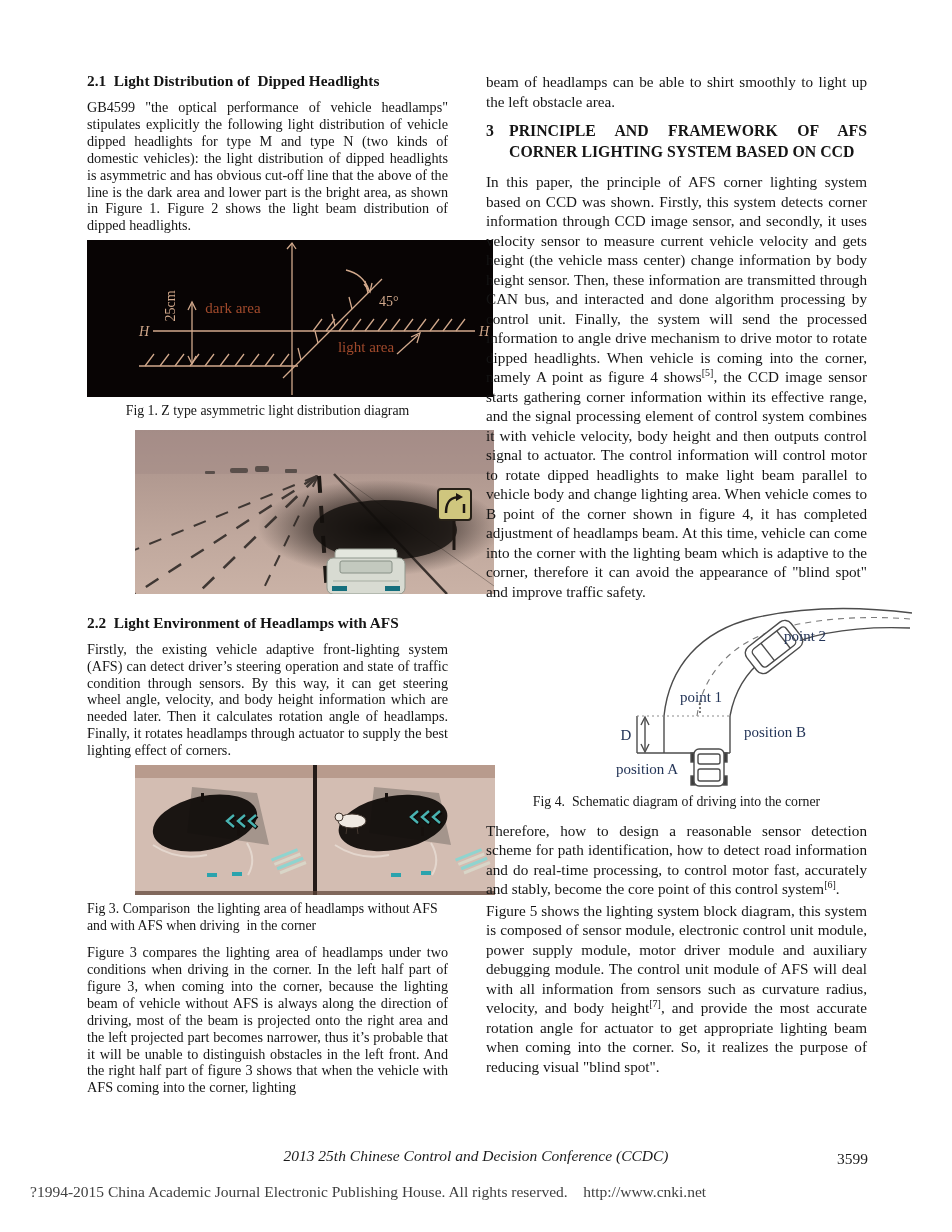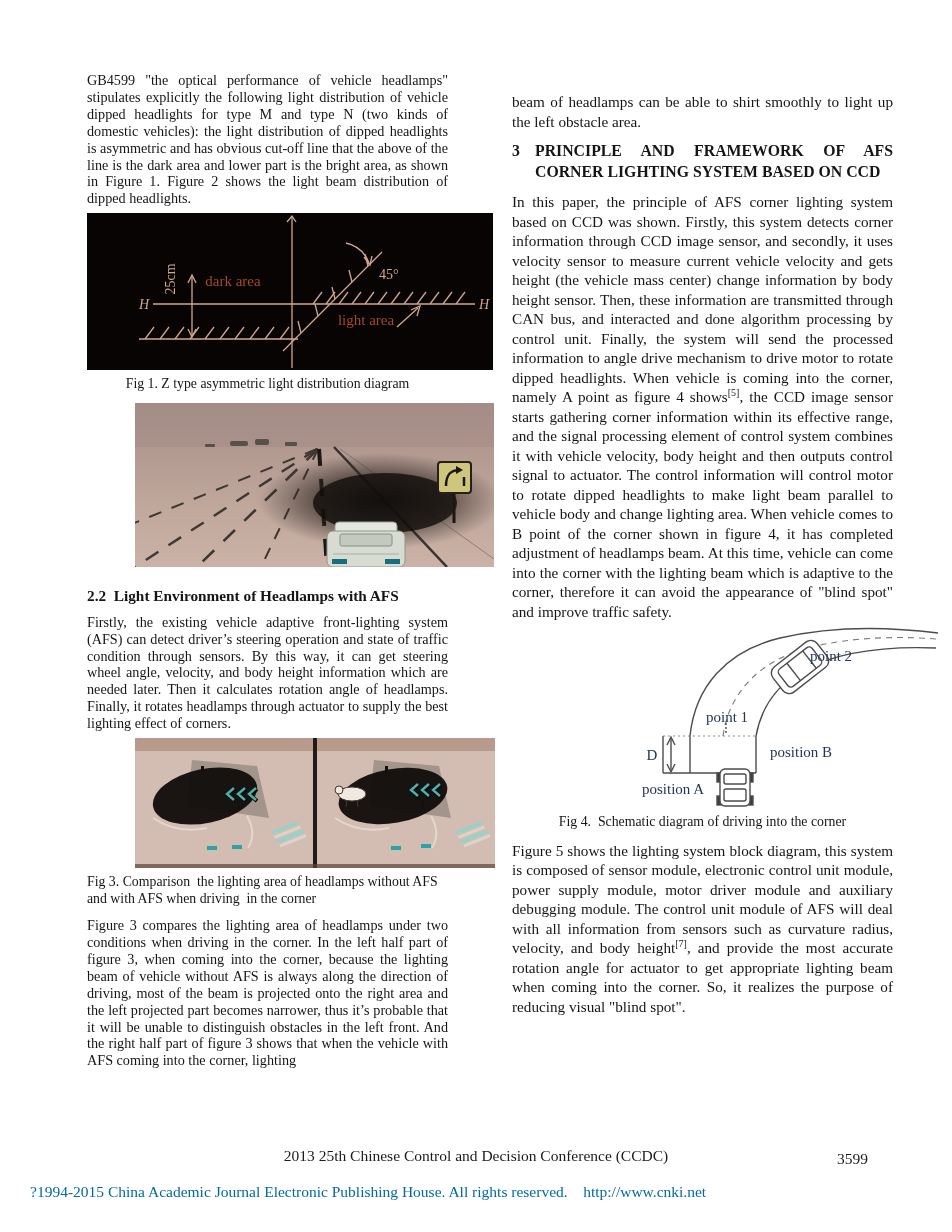--- a/index.html
+++ b/index.html
@@ -3,21 +3,21 @@
 <meta charset="utf-8">
 <style>
   html,body { margin:0; padding:0; background:#888; }
   .page {
     position:relative; width:952px; height:1232px; margin:0 auto;
     background:#ffffff; overflow:hidden;
     font-family:"Liberation Serif", serif; color:#151515;
   }
   .col { position:absolute; top:72px; }
   .col-left  { left:87px;  width:361px; }
-  .col-right { left:512px; width:381px;margin-top:20px; }
+  .col-right { left:486px; width:381px; }
 
   .body-l { font-size:14.2px; line-height:16.9px; text-align:justify; margin:0 0 6px 0; }
   .body-r { font-size:15.2px; line-height:19.5px; text-align:justify; margin:0 0 2px 0; }
 
   h3.subsec { font-size:15.3px; font-weight:bold; margin:0 0 9px 0; white-space:pre-wrap; }
   h3.subsec2 { margin-top:20px; }
 
   .sec3 { display:flex; font-weight:bold; font-size:15.8px; line-height:20.5px; margin:10px 0 10px 0; }
   .sec3 .num { width:23px; flex:none; }
   .sec3 .title { flex:1; text-align:justify; }
@@ -29,36 +29,37 @@
   .fig4-box { width:380px; height:185px; margin:2px 0 0 0; }
 
   .figcap { font-size:13.8px; line-height:16.5px; margin:6px 0 10px 0; white-space:pre-wrap; }
   .figcap.center { text-align:center; }
   .cap-tight { margin-bottom:4px; }
 
   sup { font-size:10px; vertical-align:super; line-height:0; }
 
   .footer-conf {
     position:absolute; left:0; top:1147px; width:952px; text-align:center;
-    font-size:15.5px; color:#1b1b1b;
+    font-style:italic; font-size:15.5px; color:#1b1b1b;
   }
   .footer-page { position:absolute; top:1150px; right:84px; font-size:15.5px; color:#1b1b1b; }
   .watermark {
-    position:absolute; left:30px; top:1183px; font-size:15.5px; color:#0369a1;
+    position:absolute; left:30px; top:1183px; font-size:15.5px; color:#404040;
     white-space:pre;
   }
   svg text { font-family:"Liberation Serif", serif; }
 </style>
 </head>
 <body>
 
 <div class="page">
 
   <div class="col col-left">
 
+    <h3 class="subsec">2.1  Light Distribution of  Dipped Headlights</h3>
     <p class="body-l">GB4599 "the optical performance of vehicle headlamps" stipulates explicitly the following light distribution of vehicle dipped headlights for type M and type N (two kinds of domestic vehicles): the light distribution of dipped headlights is asymmetric and has obvious cut-off line that the above of the line is the dark area and lower part is the bright area, as shown in Figure 1. Figure 2 shows the light beam distribution of dipped headlights.</p>
 
     <div class="figbox fig1-box">
       <svg width="358" height="157" viewBox="0 0 358 157">
         <rect x="0" y="0" width="358" height="157" fill="#080404"></rect>
         <g stroke="#d2a98c" stroke-width="1.3" fill="none">
           <line x1="157" y1="3" x2="157" y2="155"></line>
           <path d="M152,9 L157,3 L161,9"></path>
           <line x1="18" y1="91" x2="340" y2="91"></line>
           <line x1="148" y1="138" x2="247" y2="39"></line>
@@ -304,20 +305,21 @@
           <text x="250" y="38">point 2</text>
           <text x="146" y="99">point  1</text>
           <text x="210" y="134">position B</text>
           <text x="82" y="171">position A</text>
           <text x="92" y="137" text-anchor="middle">D</text>
         </g>
       </svg>
     </div>
     <div class="figcap center">Fig 4.  Schematic diagram of driving into the corner</div>
 
+    <p class="body-r">Therefore, how to design a reasonable sensor detection scheme for path identification, how to detect road information and do real-time processing, to control motor fast, accurately and stably, become the core point of this control system<sup>[6]</sup>.</p>
     <p class="body-r">Figure 5 shows the lighting system block diagram, this system is composed of sensor module, electronic control unit module, power supply module, motor driver module and auxiliary debugging module. The control unit module of AFS will deal with all information from sensors such as curvature radius, velocity, and body height<sup>[7]</sup>, and provide the most accurate rotation angle for actuator to get appropriate lighting beam when coming into the corner. So, it realizes the purpose of reducing visual "blind spot".</p>
   </div>
 
   <div class="footer-conf">2013 25th Chinese Control and Decision Conference (CCDC)</div>
   <div class="footer-page">3599</div>
   <div class="watermark">?1994-2015 China Academic Journal Electronic Publishing House. All rights reserved.    http://www.cnki.net</div>
 
 </div>
 
 </body></html>

